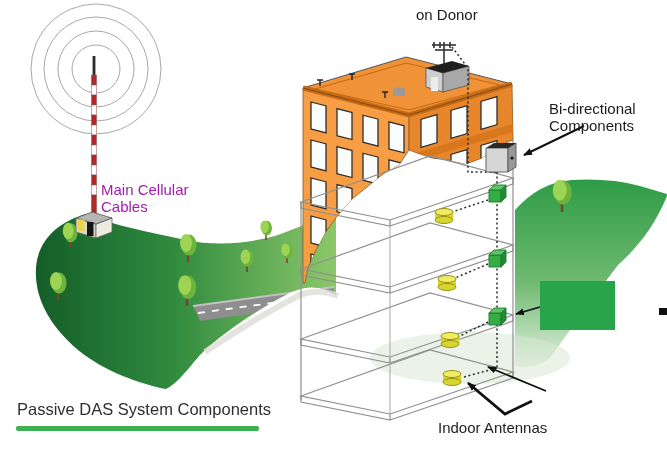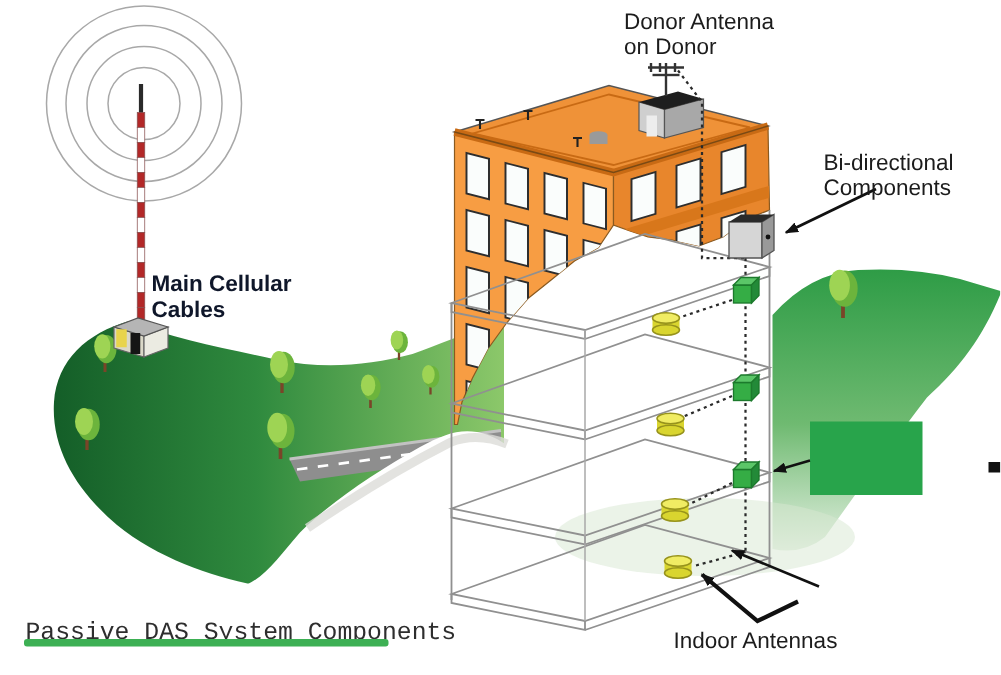--- a/index.html
+++ b/index.html
@@ -1,22 +1,22 @@
 <!DOCTYPE html>
 <html><head>
 <meta charset="utf-8">
 <style>
   html,body{margin:0;padding:0;background:#fff;}
   .stage{position:relative;width:667px;height:450px;background:#ffffff;overflow:hidden;
          font-family:"Liberation Sans", sans-serif;}
   .artwork{position:absolute;left:0;top:0;}
   .lbl{position:absolute;color:#1c1c1c;font-size:15px;line-height:1.14;}
   .lbl div{white-space:nowrap;}
-  .green-label{color:#0f172a;font-weight:bold;}
-  .title{position:absolute;left:17px;top:412px;font-size:16.5px;color:#2e2e2e;white-space:nowrap;font-family:Liberation Mono, monospace;}
+  .green-label{color:#a21caf;}
+  .title{position:absolute;left:17px;top:400px;font-size:16.5px;color:#2e2e2e;white-space:nowrap;}
   .title-underline{position:absolute;left:16px;top:426px;width:243px;height:5px;
                    background:#3DB054;border-radius:2px;}
 </style>
 </head>
 <body>
 
 <div class="stage">
 
 <svg class="artwork" width="667" height="450" viewBox="0 0 667 450">
   <defs>
@@ -266,35 +266,34 @@
     <path d="M584,126 L524,155" stroke-width="2" marker-end="url(#ah)"></path>
     <path d="M546,391 L488,367" stroke-width="1.8" marker-end="url(#ah)"></path>
     <path d="M532,401 L505,414 L468,383" stroke-width="2.8" marker-end="url(#ah)"></path>
     <path d="M540,307 L516,314" stroke-width="1.6" marker-end="url(#ah)"></path>
   </g>
 
   <rect x="659" y="308" width="8" height="7" fill="#111"></rect>
 </svg>
 
 <div class="lbl" style="left:416px;top:6px;">
-  <div>Donor Antenna</div>
   <div>on Donor</div>
 </div>
 
 <div class="lbl" style="left:549px;top:87px;margin-top:13px;">
   <div>Bi-directional</div>
   <div>Components</div>
 </div>
 
 <div class="lbl green-label" style="left:101px;top:181px;">
   <div>Main Cellular</div>
   <div>Cables</div>
 </div>
 
 
-<div class="lbl" style="left:449px;top:419px;text-align:right;">
+<div class="lbl" style="left:438px;top:419px;text-align:right;">
   <div>Indoor Antennas</div>
 </div>
 
 <div class="title">Passive DAS System Components</div>
 <div class="title-underline"></div>
 
 </div>
 
 </body></html>

